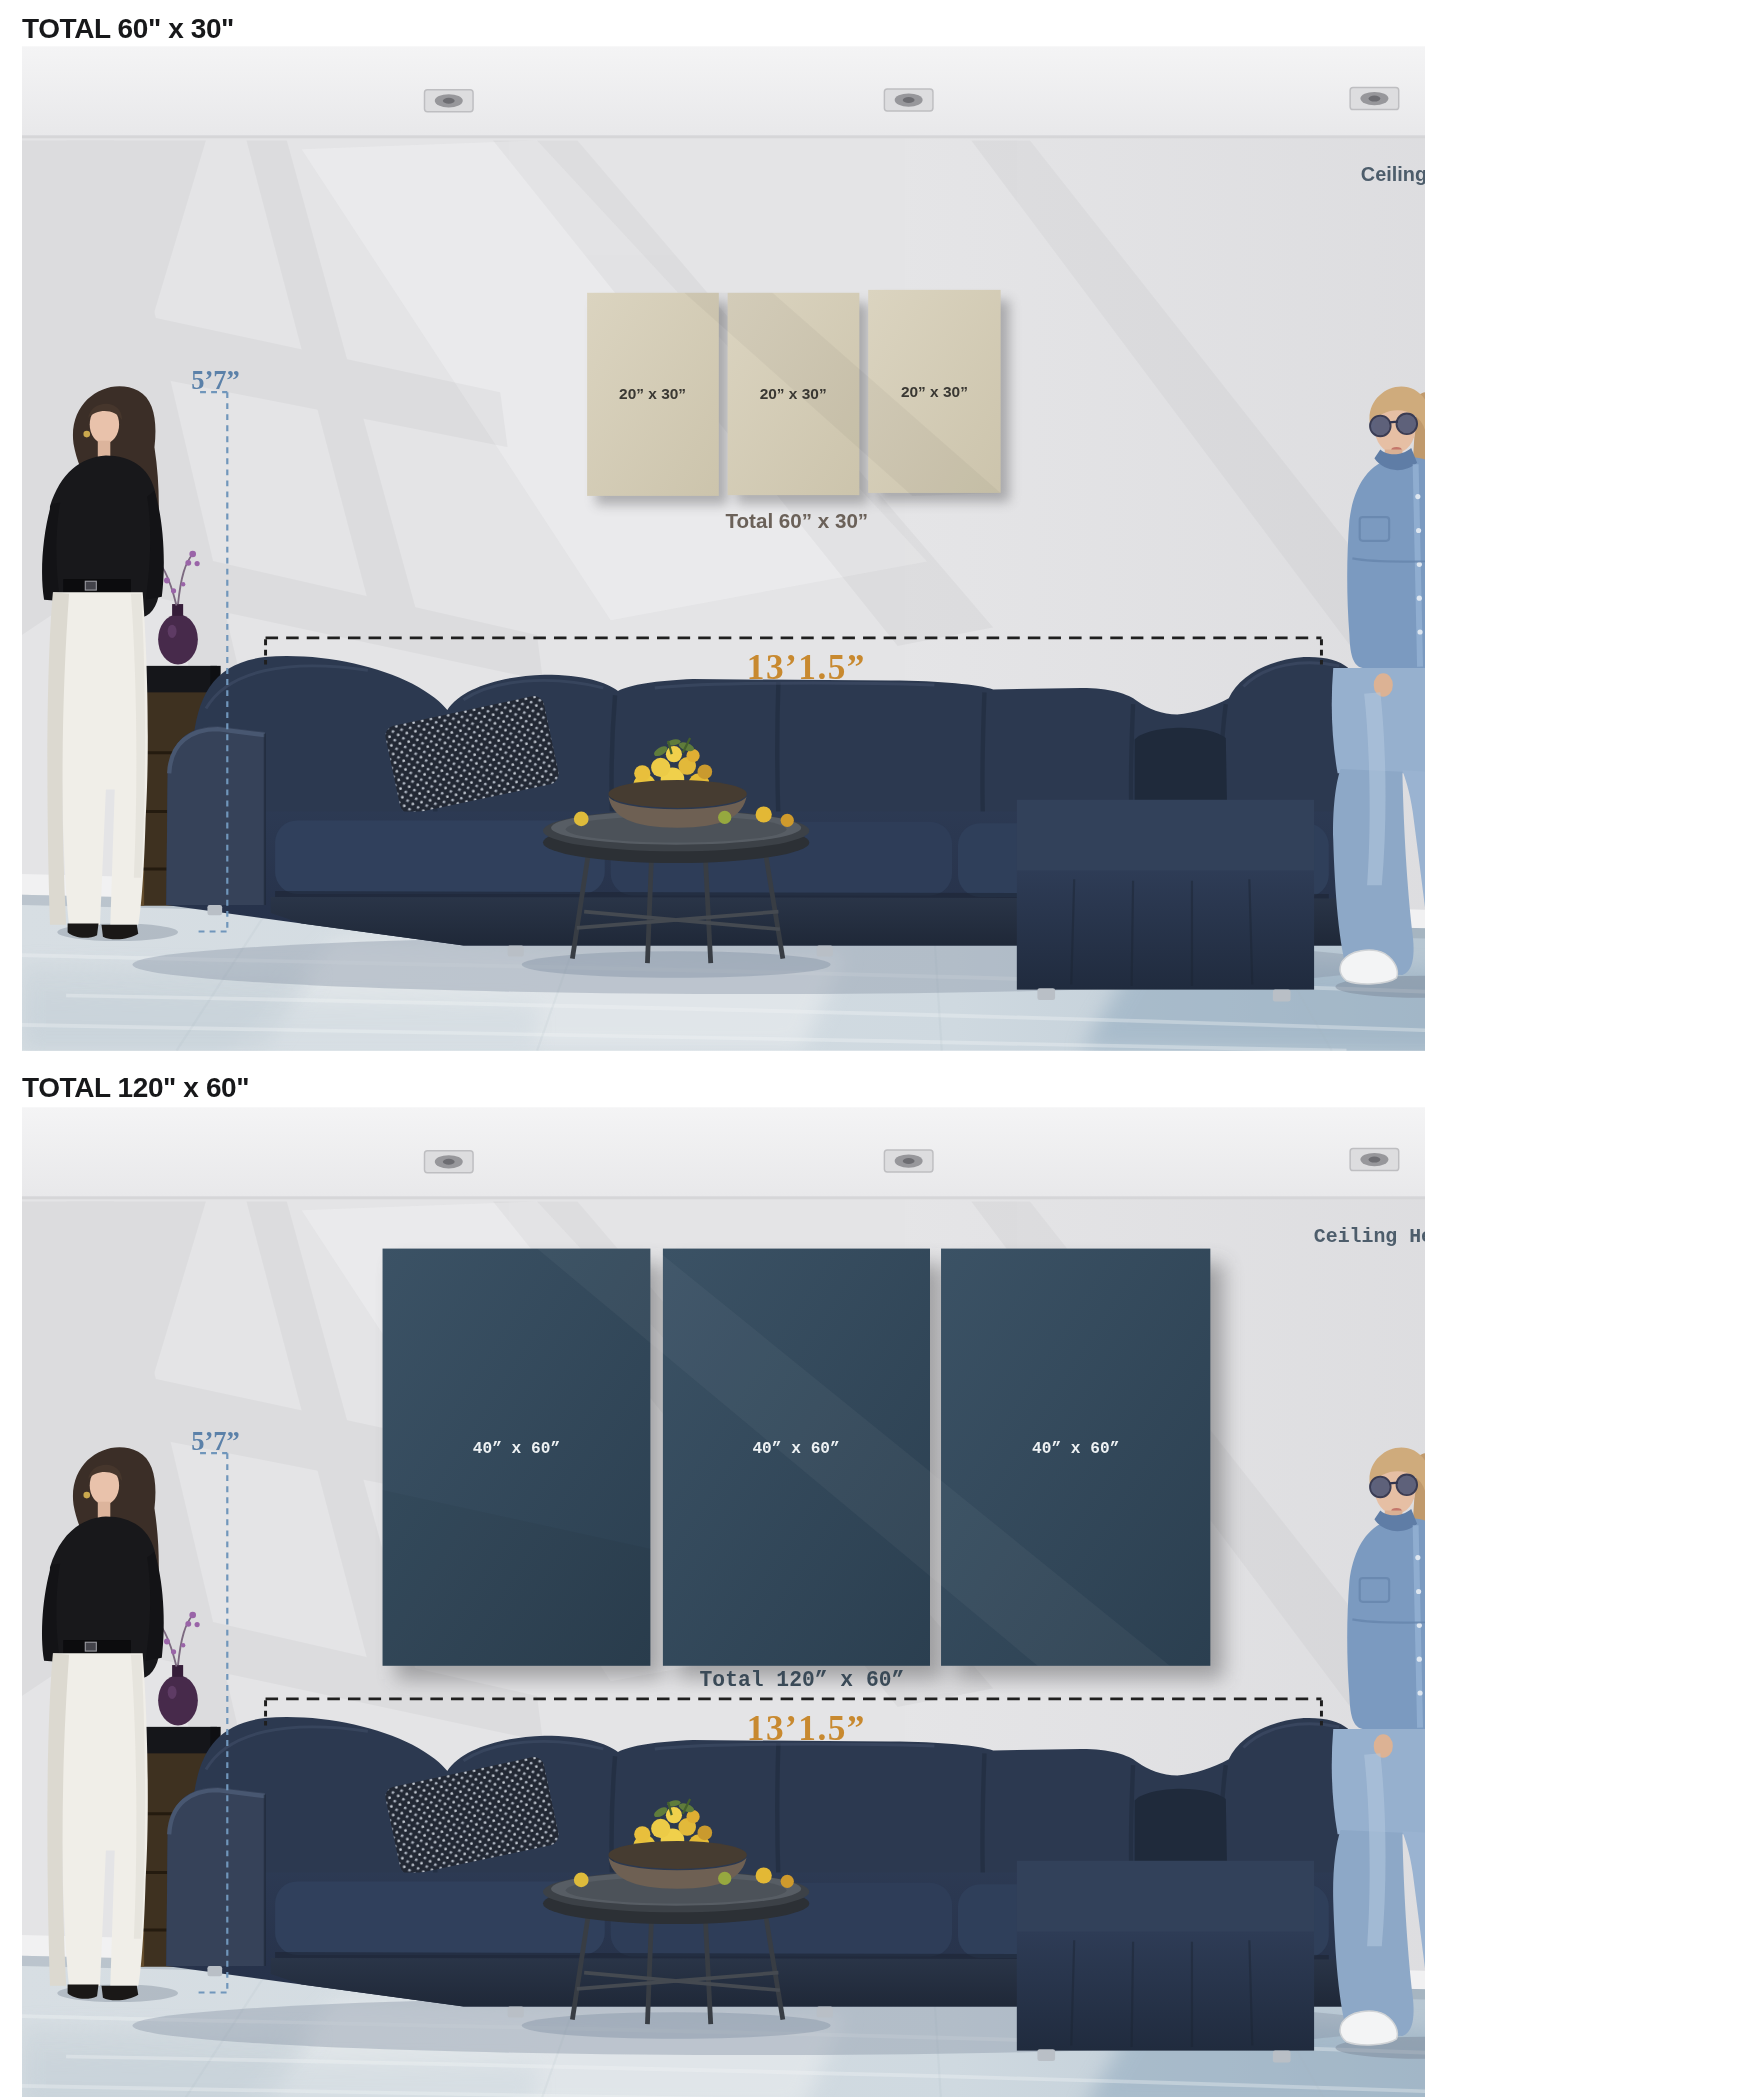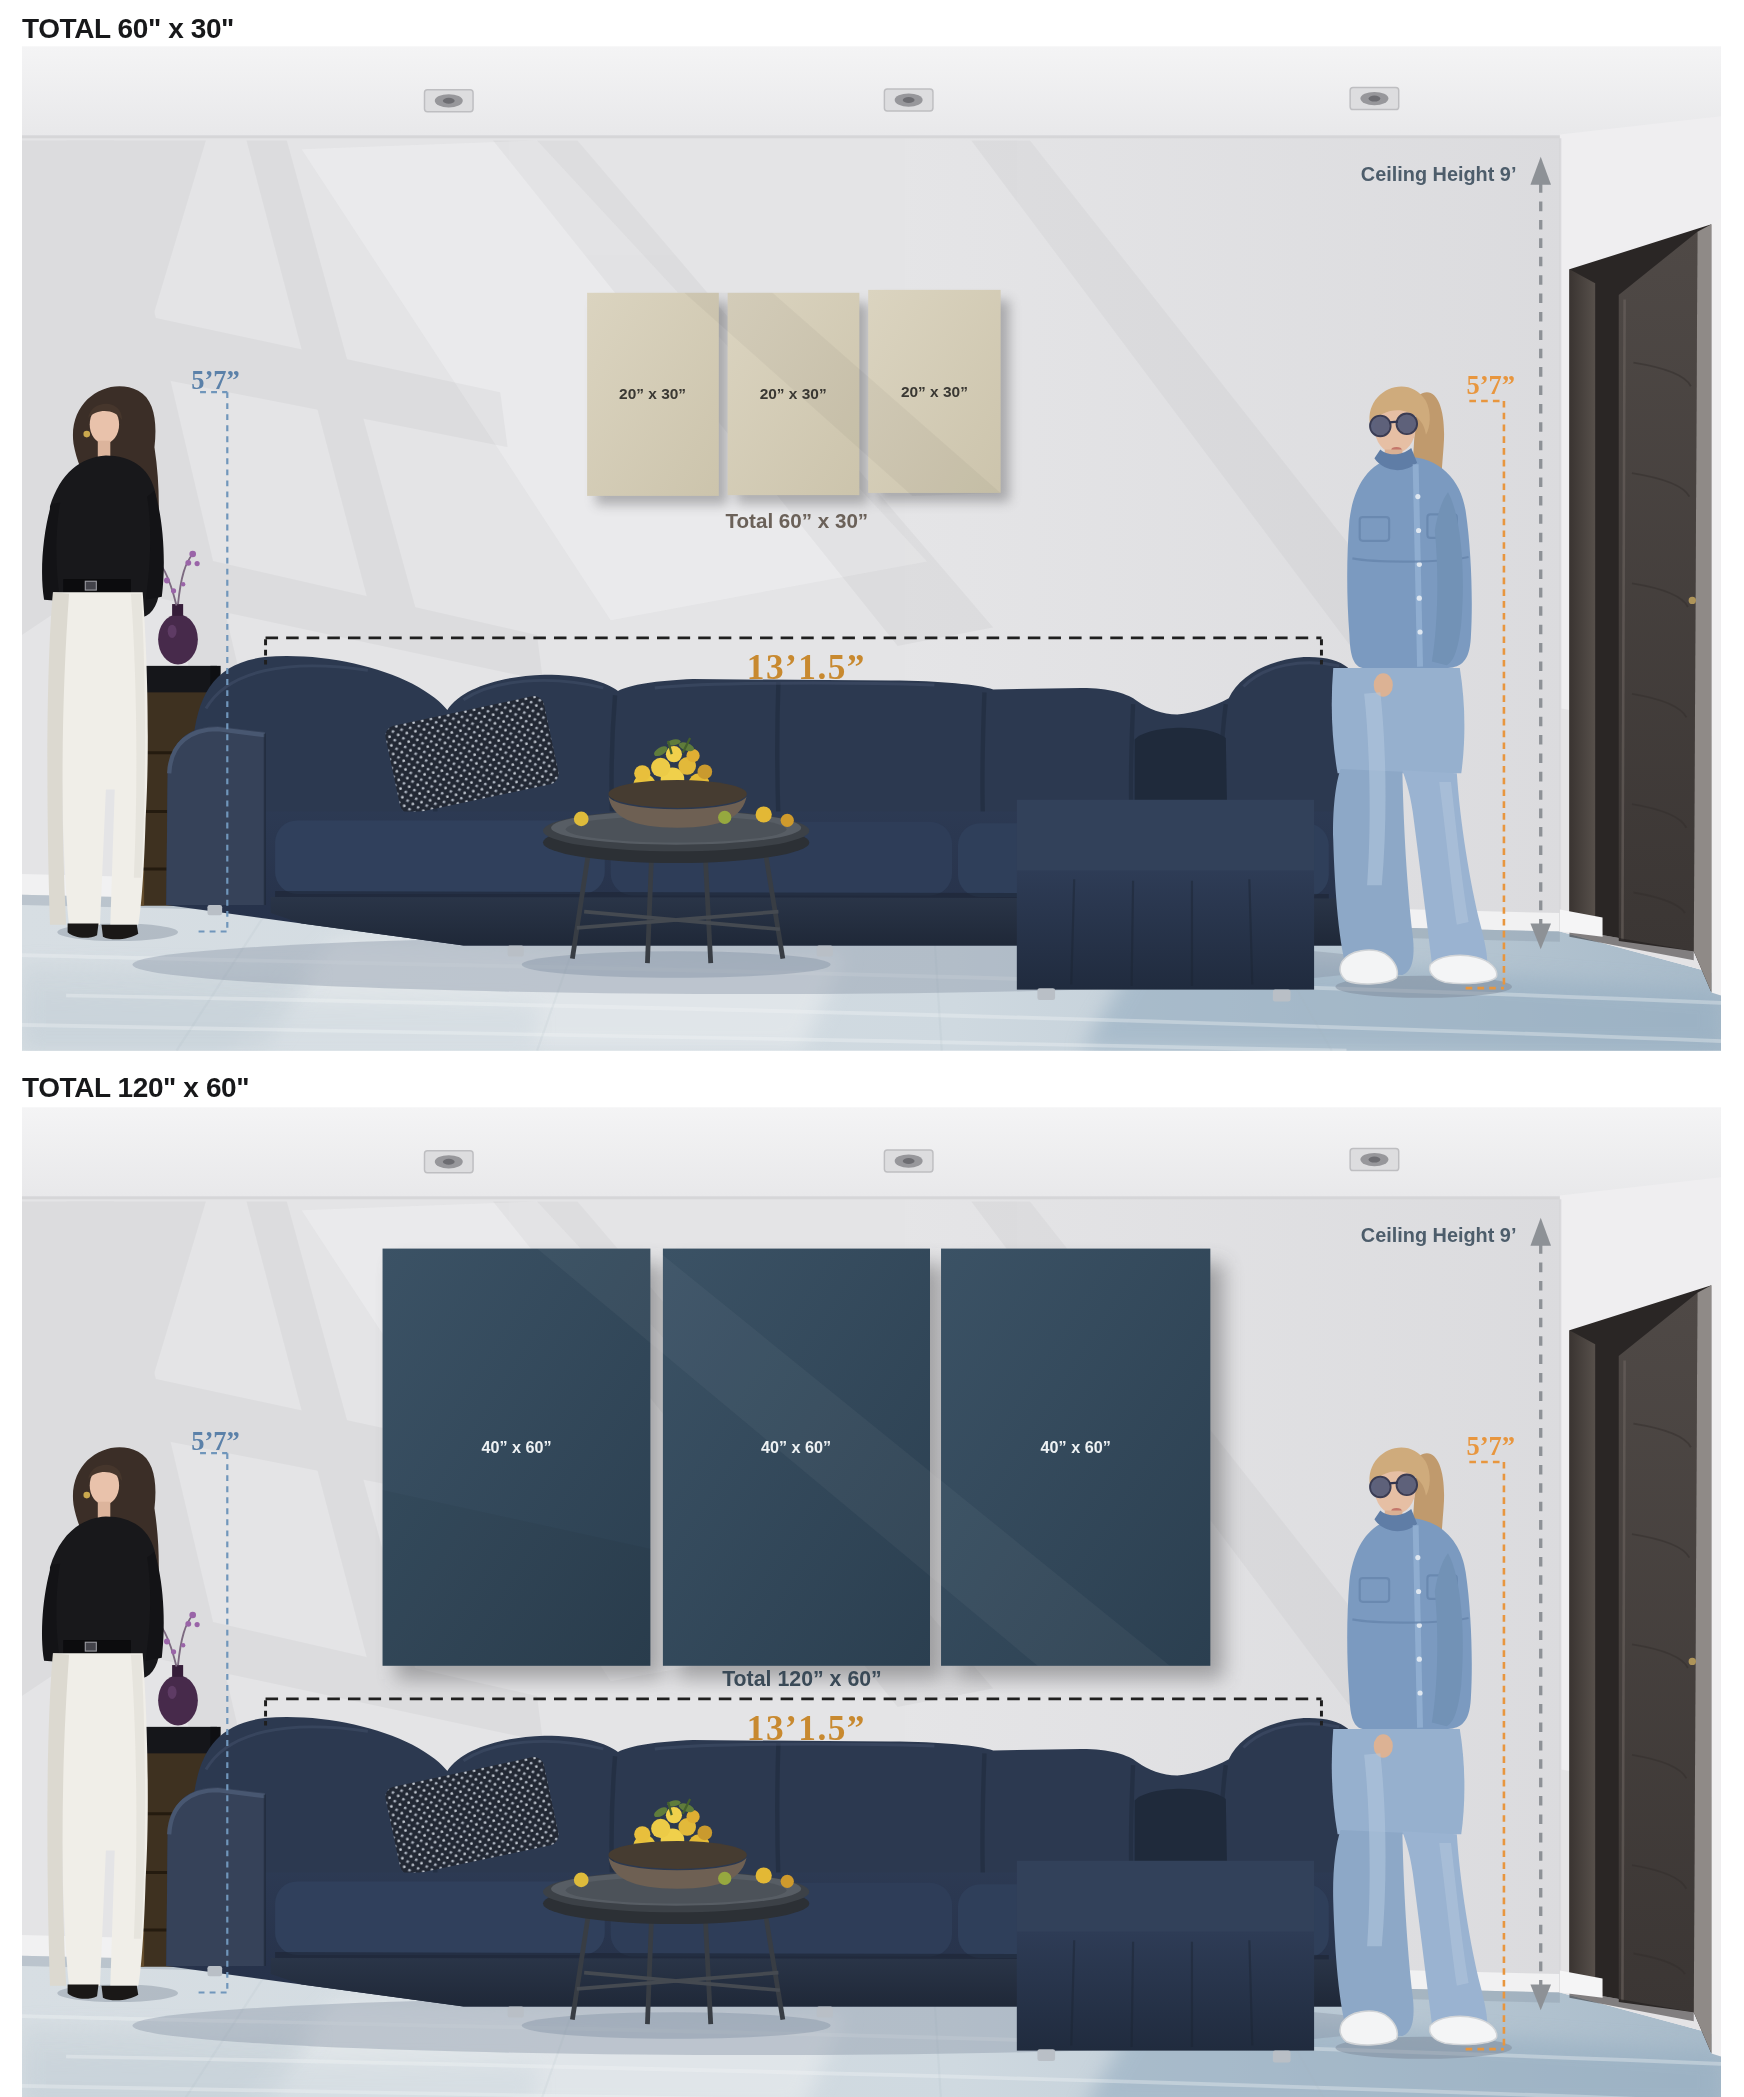--- a/index.html
+++ b/index.html
@@ -1,18 +1,18 @@
 <!DOCTYPE html>
 <html style="font-size:11.8px"><head>
 <meta charset="utf-8">
 <style>
   html,body{margin:0;padding:0;background:#ffffff;}
   body{width:1744px;height:2097px;position:relative;font-family:"Liberation Sans",sans-serif;}
   .title{position:absolute;left:22px;font-weight:bold;font-size:28px;color:#17181a;letter-spacing:-0.4px;}
-  .photo{position:absolute;left:22px;width:1699px;overflow:hidden;}
+  .photo{position:absolute;left:22px;width:1403px;overflow:hidden;}
 </style>
 </head>
 <body>
 
 <svg width="0" height="0" style="position:absolute">
 <defs>
   <linearGradient id="gCeil" x1="0" y1="0" x2="0" y2="1">
     <stop offset="0" stop-color="#f4f4f5"></stop>
         <stop offset="1" stop-color="#e8e8ea"></stop>
   </linearGradient>
@@ -443,21 +443,21 @@
   <use href="#sofa"></use>
   <use href="#ctable"></use>
   <use href="#womanL"></use>
   <use href="#womanR"></use>
   <use href="#annots"></use>
 </svg>
 </div>
 
 <div class="title" style="top:1072px;">TOTAL 120" x 60"</div>
 
-<div class="photo" style="top:1107px;height:991px;">
+<div class="photo" style="top:1107px;height:991px;font-family:Liberation Mono, monospace;">
 <svg width="1699" height="1005" viewBox="0 0 2309 1365">
   <use href="#roomback"></use>
 
   <g filter="url(#blur14)" fill="#3c3c40" opacity=".4">
     <rect x="508" y="212" width="364" height="565"></rect>
     <rect x="889" y="212" width="363" height="565"></rect>
     <rect x="1267" y="212" width="366" height="565"></rect>
   </g>
 
   <rect x="490" y="192" width="364" height="567" fill="url(#gCanvB)"></rect>

